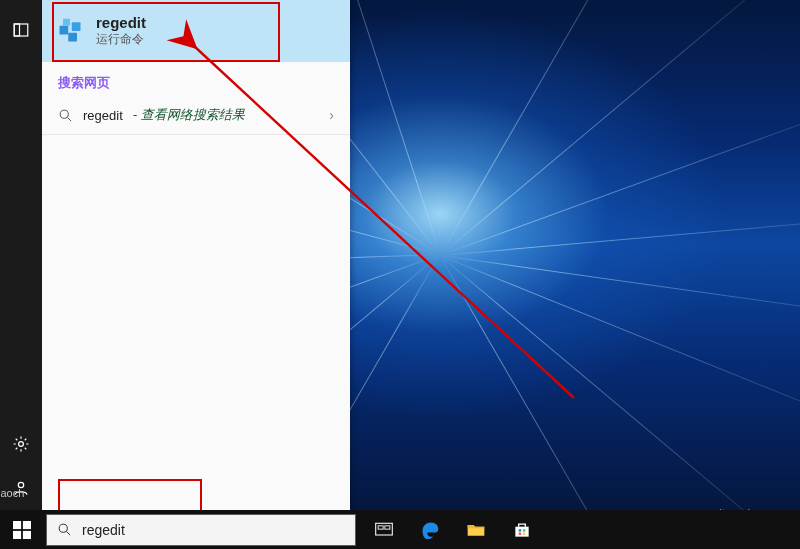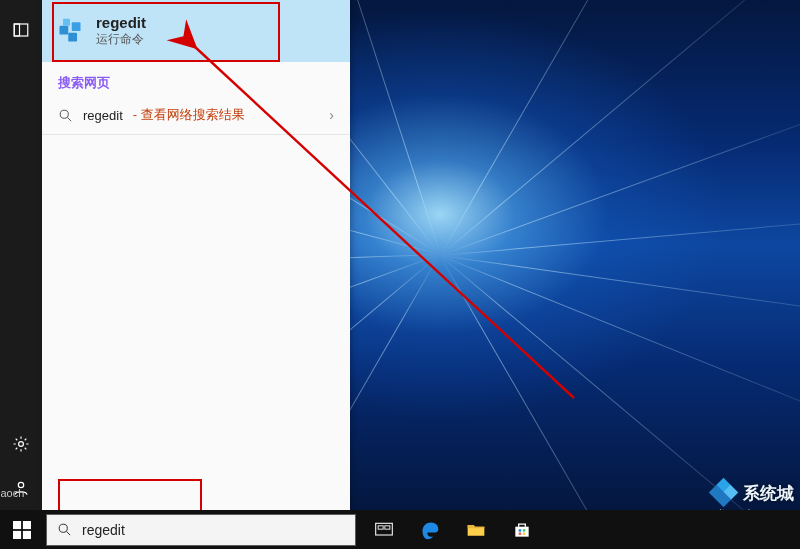--- a/index.html
+++ b/index.html
@@ -25,21 +25,21 @@
   
   .panel { position:absolute; left:42px; top:0; width:308px; height:510px; background:#fafafa; box-shadow:2px 0 6px rgba(0,0,0,.25); }
   .best-match { height:62px; background:#bfe3f7; display:flex; align-items:center; padding:0 14px; gap:12px; }
   .best-match .title { font-size:15px; font-weight:700; color:#222; line-height:1.15; }
   .best-match .sub   { font-size:12px; color:#555; }
   .reg-icon { width:28px; height:28px; flex:0 0 28px; }
 
   .section-label { padding:12px 16px 6px; font-size:13px; font-weight:700; color:#8b5cf6; }
 
   .web-result { display:flex; align-items:center; gap:10px; padding:8px 16px; font-size:13px; color:#222; }
-  .web-result .dim { color:#c2410c; }
+  .web-result .dim { color:#14532d;font-style:italic; }
   .web-result .chev { margin-left:auto; color:#888; font-size:14px; }
   .mag { width:15px; height:15px; }
 
   
   .taskbar { position:absolute; left:0; bottom:0; width:800px; height:39px; background:#101010; display:flex; align-items:center; }
   .start-btn { width:44px; height:39px; display:flex; align-items:center; justify-content:center; }
   .search-box { height:30px; width:288px; margin-left:2px; background:#f4f4f4; border:1px solid #5a5a5a; display:flex; align-items:center; gap:8px; padding:0 10px; }
   .search-box input { flex:1; border:none; outline:none; background:transparent; font-size:14px; color:#222; font-family:inherit; }
   .task-icons { display:flex; align-items:center; height:39px; margin-left:18px; gap:26px; }
   .task-icons .tico { width:20px; height:20px; display:flex; align-items:center; justify-content:center; }
@@ -144,29 +144,20 @@
 
   <svg class="arrow-svg" width="800" height="549">
     <defs>
       <marker id="ah" markerWidth="14" markerHeight="12" refX="2" refY="6" orient="auto">
         <path d="M12 0 L0 6 L12 12 L8 6 Z" fill="#d40000"></path>
       </marker>
     </defs>
     <line x1="574" y1="398" x2="194" y2="46" stroke="#d40000" stroke-width="2.4" marker-end="url(#ah)"></line>
   </svg>
 
-  <div class="watermark">
-    <span style="position:relative; width:26px; height:26px; display:inline-block;">
-      <span class="sq" style="position:absolute; left:7px; top:0; background:#2aa3e8"></span>
-      <span class="sq" style="position:absolute; left:0; top:7px; background:#1f78c0"></span>
-      <span class="sq" style="position:absolute; left:14px; top:7px; background:#55bdf2"></span>
-      <span class="sq" style="position:absolute; left:7px; top:14px; background:#1f78c0"></span>
-    </span>
-    <span>系统城</span>
-  </div>
   <div class="wm-sub">xitongcheng.com</div>
 
   <div class="taskbar">
     <div class="start-btn">
       <svg width="18" height="18" viewBox="0 0 20 20">
         <rect x="0" y="0" width="9" height="9" fill="#ffffff"></rect>
           <rect x="11" y="0" width="9" height="9" fill="#ffffff"></rect>
         <rect x="0" y="11" width="9" height="9" fill="#ffffff"></rect>
           <rect x="11" y="11" width="9" height="9" fill="#ffffff"></rect>
       </svg>

